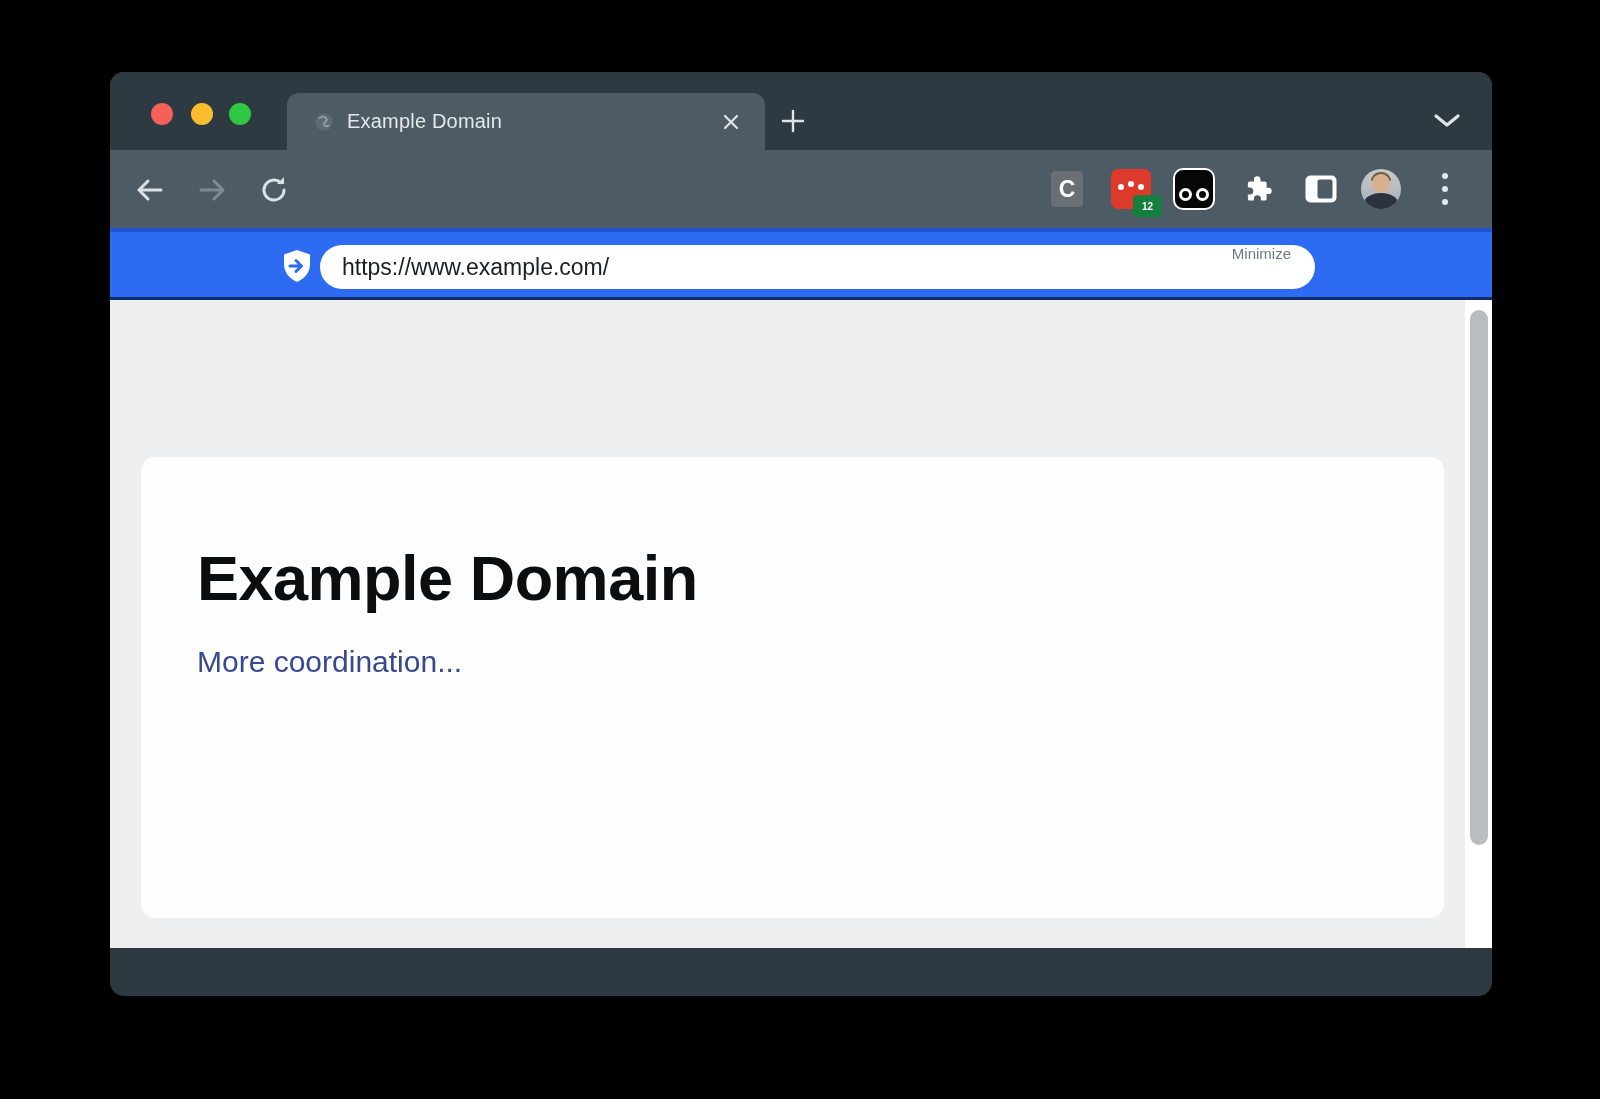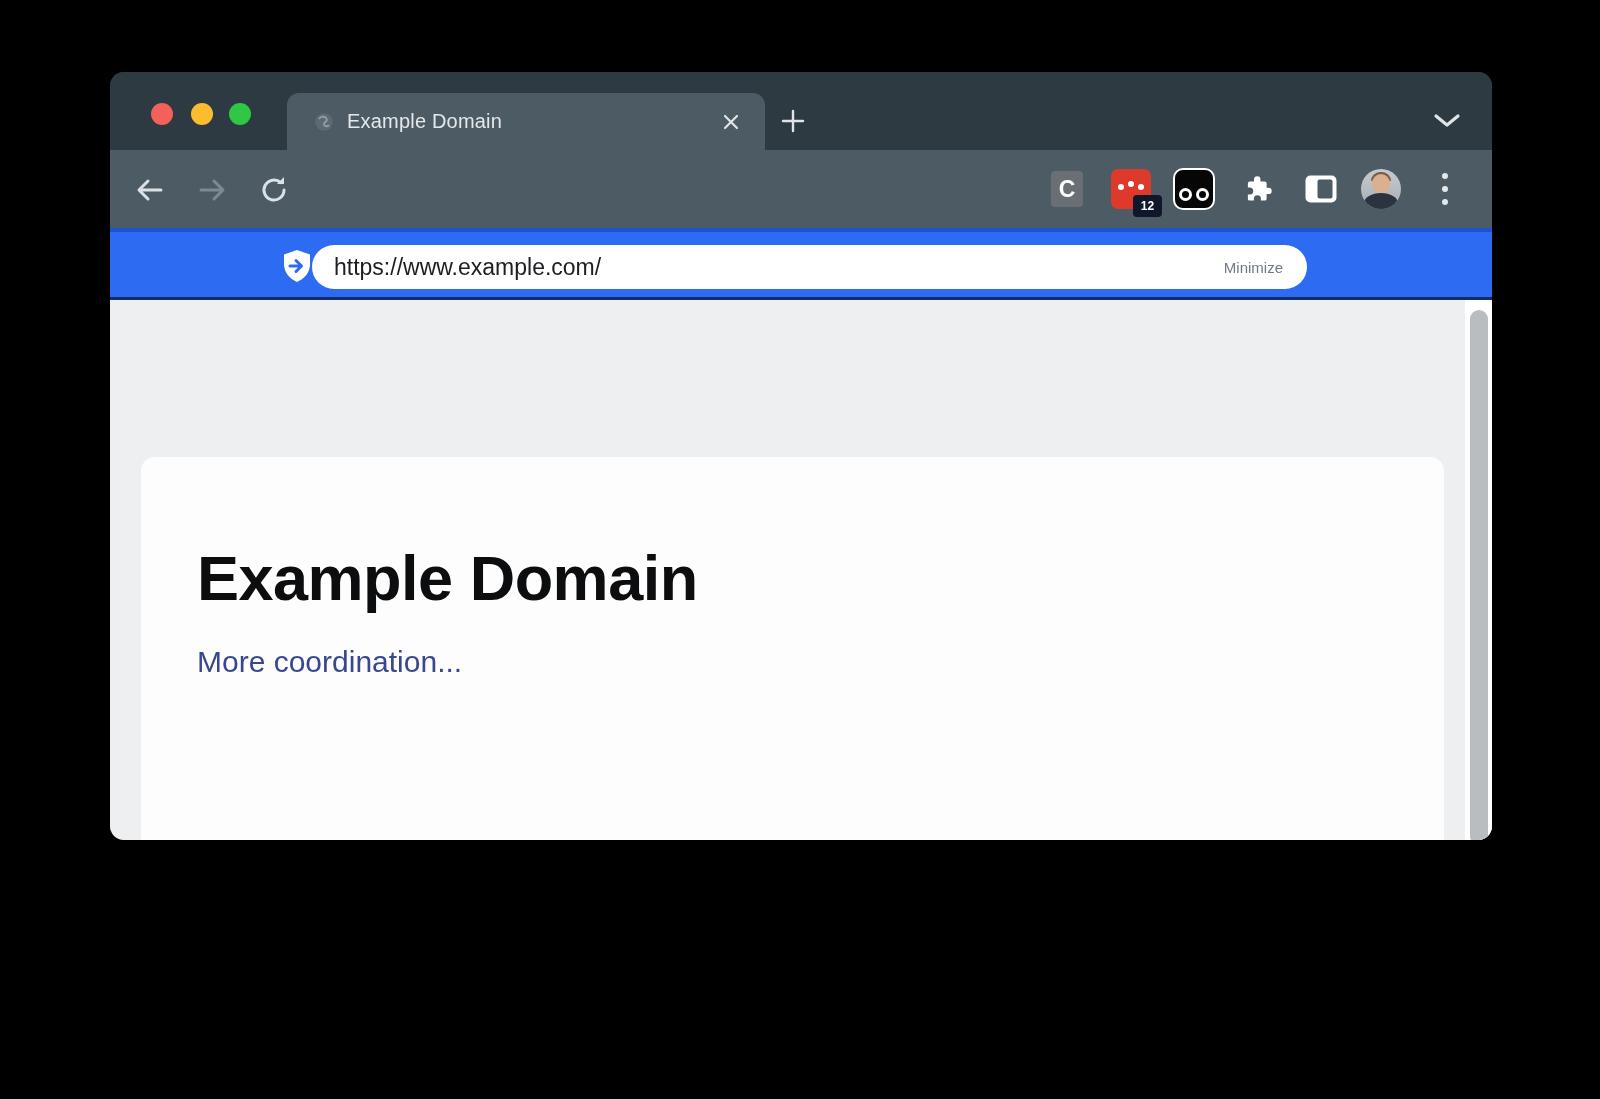--- a/index.html
+++ b/index.html
@@ -1,18 +1,18 @@
 <!DOCTYPE html>
 <html><head>
 <meta charset="utf-8">
 <style>
   * { margin:0; padding:0; box-sizing:border-box; }
   html,body { width:1600px; height:1099px; background:#000; font-family:"Liberation Sans","DejaVu Sans",sans-serif; overflow:hidden; }
 
-  .window { position:absolute; left:110px; top:72px; width:1382px; height:768px;
+  .window { position:absolute; left:110px; top:72px; width:1382px; height:924px;
             border-radius:14px; overflow:hidden; background:#2e3a41; }
 
   
   .tabbar { position:relative; height:78px; background:#2e3a41; }
   .traffic { position:absolute; top:31px; width:22px; height:22px; border-radius:50%; }
   .tl-red    { left:41px;  background:#f4605a; }
   .tl-yellow { left:81px;  background:#fbbd2f; }
   .tl-green  { left:119px; background:#30c745; }
 
   .tab { position:absolute; left:177px; top:21px; width:478px; height:57px;
@@ -37,44 +37,44 @@
               white-space:nowrap; overflow:hidden; flex:1 1 auto; }
   .omni-share { width:28px; height:30px; margin-right:34px; flex:0 0 auto; }
   .omni-star  { width:30px; height:30px; margin-right:26px; flex:0 0 auto; }
 
   .ext { position:absolute; top:50%; transform:translate(-50%,-50%); }
   .ext-c { left:957px; width:32px; height:36px; background:#696f74; border-radius:4px;
            color:#fff; font-size:23px; font-weight:700; display:flex; align-items:center; justify-content:center; }
   .ext-red { left:1021px; width:40px; height:40px; background:#dd3a2c; border-radius:7px; }
   .ext-red .dot { position:absolute; width:6px; height:6px; border-radius:50%; background:#fff; }
   .ext-red .d1 { left:7px; top:15px; } .ext-red .d2 { left:17px; top:12px; } .ext-red .d3 { left:27px; top:15px; }
-  .ext-badge { position:absolute; left:22px; top:26px; min-width:29px; height:22px; background:#0f172a;
-               border-radius:4px; color:#fff; font-size:12px; font-weight:700;
+  .ext-badge { position:absolute; left:22px; top:26px; min-width:29px; height:22px; background:#15803d;
+               border-radius:4px; color:#fff; font-size:10px; font-weight:700;
                display:flex; align-items:center; justify-content:center; }
   .ext-black { left:1084px; width:42px; height:42px; background:#060606; border:2px solid #fff; border-radius:10px; }
   .ext-black .ring { position:absolute; width:13px; height:13px; border:3px solid #fff; border-radius:50%; top:18px; }
   .ext-black .r1 { left:4px; } .ext-black .r2 { left:21px; }
   .ext-puzzle { left:1148px; width:30px; height:30px; }
   .ext-panel { left:1211px; width:31px; height:27px; background:#fff; border-radius:5px; }
   .ext-panel .cut { position:absolute; right:4px; top:4px; bottom:4px; width:15px; background:#4c5b64; border-radius:2px; }
   .avatar { left:1271px; width:40px; height:40px; border-radius:50%; overflow:hidden;
             background:linear-gradient(#c6cbcf,#a6adb2); }
   .avatar .head { position:absolute; left:11px; top:5px; width:18px; height:19px; border-radius:50% 50% 45% 45%; background:#d9b191; }
   .avatar .hair { position:absolute; left:10px; top:3px; width:20px; height:9px; border-radius:10px 10px 0 0; background:#7a5c42; }
   .avatar .body { position:absolute; left:3px; top:24px; width:34px; height:20px; border-radius:50% 50% 0 0; background:#2b3340; }
   .menu-dots { left:1335px; width:8px; height:34px; }
   .menu-dots .dot { position:absolute; left:1px; width:6px; height:6px; border-radius:50%; background:#e4e8ea; }
   .menu-dots .m1 { top:1px; } .menu-dots .m2 { top:14px; } .menu-dots .m3 { top:27px; }
 
   
   .bluebar { position:relative; height:72px; background:#2d6bf2; border-top:4px solid #1d52d4;
              box-shadow:inset 0 -3px 0 rgba(9,25,70,.78); }
   .shield { position:absolute; left:172px; top:17px; width:30px; height:34px; }
-  .remote-pill { position:absolute; left:202px; top:13px; width:995px; height:44px; background:#fff;
-                 border-radius:22px; display:flex; align-items:center; overflow:hidden; }
+  .remote-pill { position:absolute; left:210px; top:13px; width:995px; height:44px; background:#fff;
+                 border-radius:22px; display:flex; overflow:hidden; }
   .remote-url { flex:1 1 auto; border:0; outline:none; background:transparent; margin-left:22px;
                 font-family:"Liberation Sans","DejaVu Sans",sans-serif; font-size:23px; color:#1c1e21; }
   .minimize { flex:0 0 auto; margin-right:24px; color:#707a85; font-size:15px; cursor:pointer; }
 
   
   .content { position:relative; height:648px; background:#edeff1; }
   .card { position:absolute; left:31px; top:157px; width:1303px; height:461px;
           background:#fdfdfe; border-radius:14px; }
   .card h1 { margin:88px 0 0 56px; font-size:63px; line-height:1.05; font-weight:700; color:#0c0d0f; letter-spacing:-.5px; }
   .card p  { margin:30px 0 0 56px; width:1160px; font-size:30px; line-height:40px; color:#1a1b1d; }

